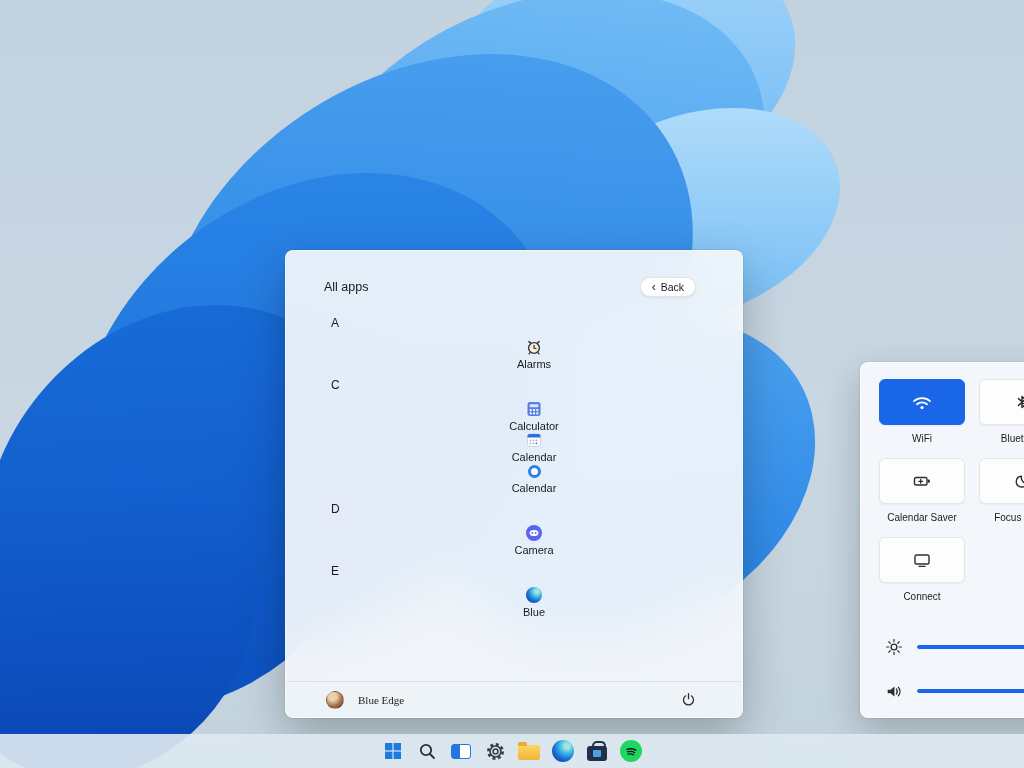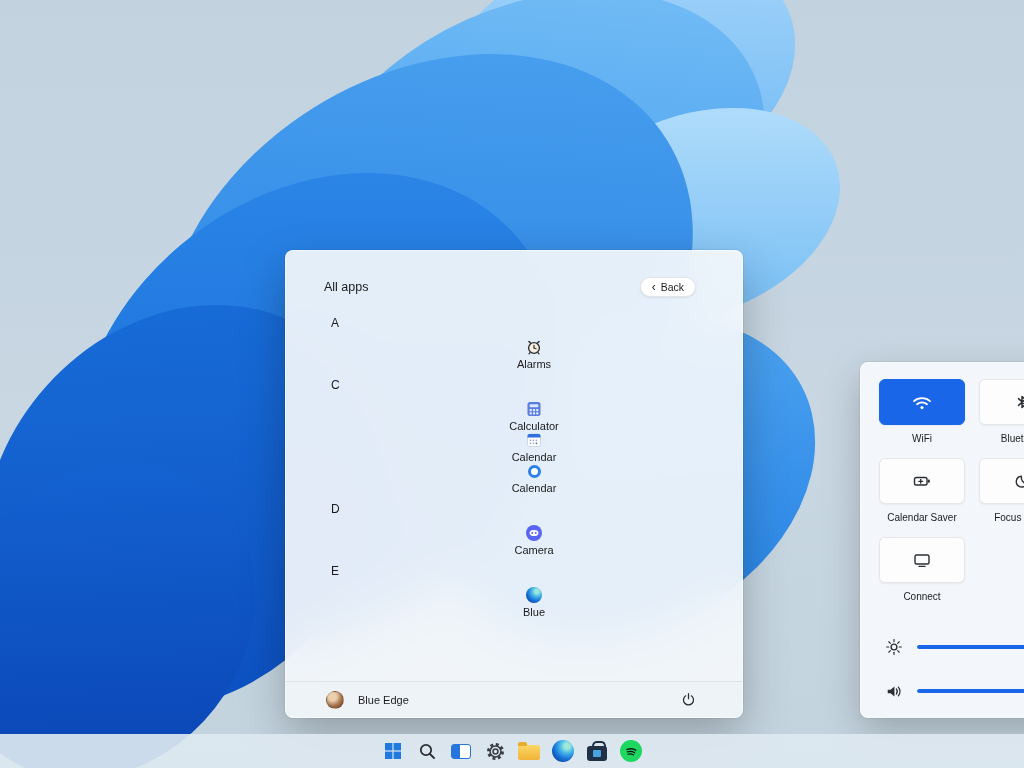--- a/index.html
+++ b/index.html
@@ -53,21 +53,21 @@
     background:rgba(237,241,246,0.6);
     display:flex; align-items:center; justify-content:space-between;
     padding:0 42px 0 40px;
   }
   .user { display:flex; align-items:center; gap:14px; cursor:pointer; }
   .avatar {
     width:18px; height:18px; border-radius:50%;
     background:radial-gradient(circle at 35% 30%,#ecd0ae 0 25%,#a3704a 60%,#5f3d27 100%);
     border:1px solid rgba(0,0,0,0.15);
   }
-  .user-name { font-size:11px; }
+  .user-name { font-size:11px;font-family:Liberation Serif, serif; }
   .power { background:none; border:none; cursor:pointer; display:flex; align-items:center; justify-content:center; width:24px; height:24px; }
 
   
   .quick-settings {
     position:absolute; left:860px; top:362px; width:326px; height:356px;
     background:rgba(246,249,252,0.95);
     backdrop-filter:blur(24px);
     border:1px solid rgba(255,255,255,0.6);
     outline:1px solid rgba(0,0,0,0.06);
     border-radius:8px;

